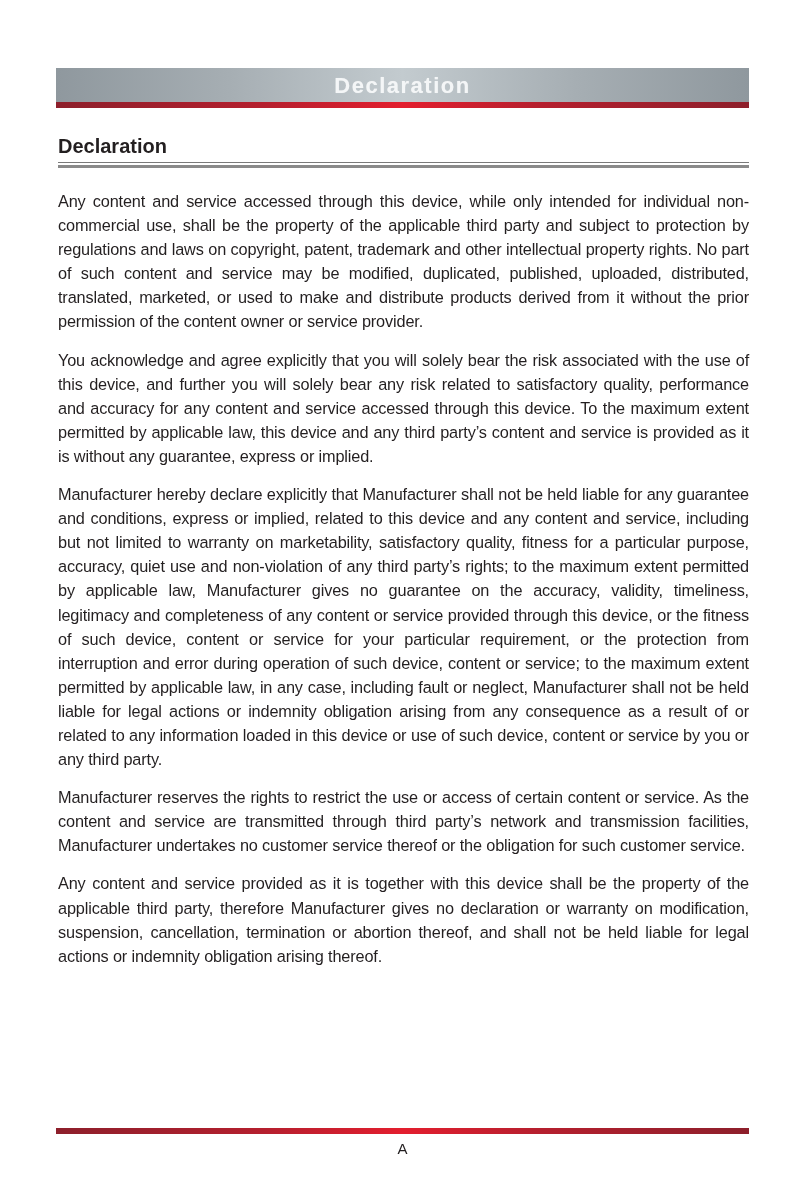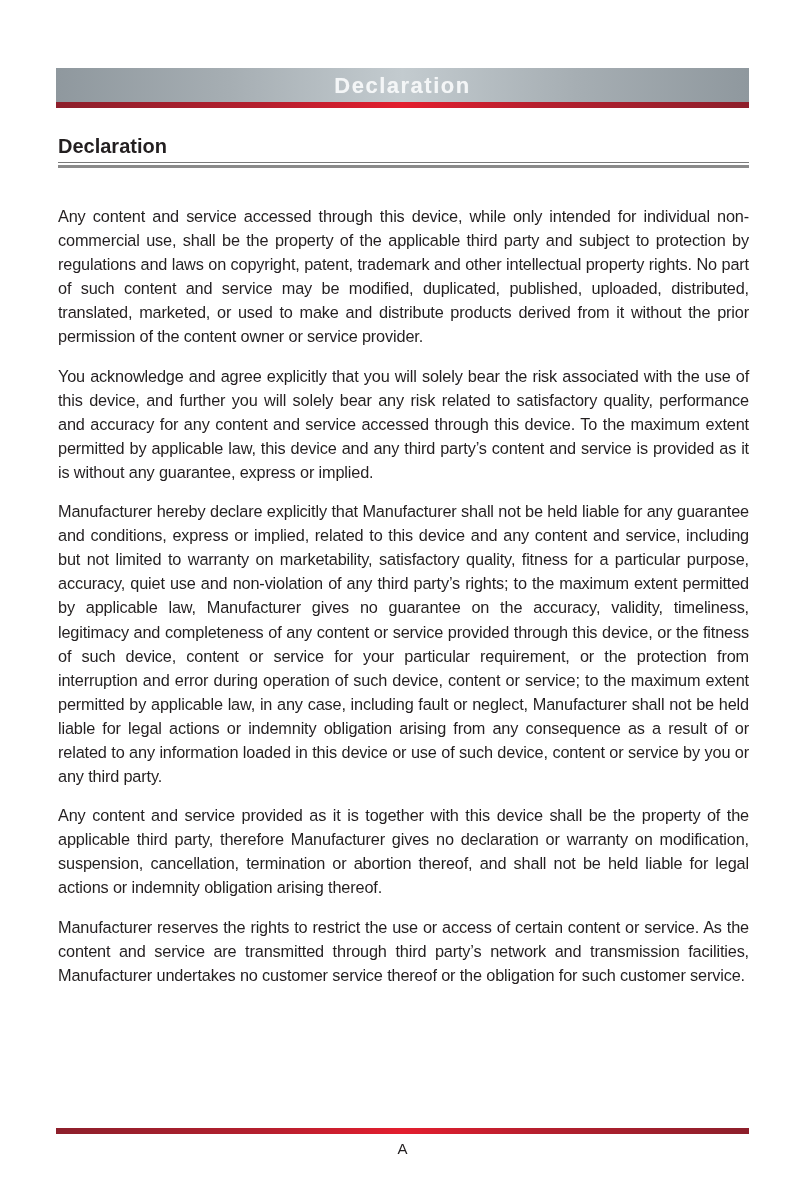--- a/index.html
+++ b/index.html
@@ -76,21 +76,21 @@
       height: 3px;
       background: #8a8a8a;
     }
     .content {
       position: absolute;
       left: 58px;
       top: 189px;
       width: 691px;
     }
     .para {
-      margin: 15px 0 14px 0;
+      margin: 0 0 14px 0;
       font-size: 16.3px;
       line-height: 24.1px;
       text-align: justify;
       color: #231f20;
       font-family: "Liberation Sans", sans-serif;
       letter-spacing: -0.15px;
     }
     .footer-stripe {
       position: absolute;
       left: 56px;
@@ -120,18 +120,18 @@
 </div>
 
 <h2 class="section-title">Declaration</h2>
 <div class="rule-thin"></div>
 <div class="rule-thick"></div>
 
 <div class="content">
   <p class="para">Any content and service accessed through this device, while only intended for individual non-commercial use, shall be the property of the applicable third party and subject to protection by regulations and laws on copyright, patent, trademark and other intellectual property rights. No part of such content and service may be modified, duplicated, published, uploaded, distributed, translated, marketed, or used to make and distribute products derived from it without the prior permission of the content owner or service provider.</p>
   <p class="para">You acknowledge and agree explicitly that you will solely bear the risk associated with the use of this device, and further you will solely bear any risk related to satisfactory quality, performance and accuracy for any content and service accessed through this device. To the maximum extent permitted by applicable law, this device and any third party’s content and service is provided as it is without any guarantee, express or implied.</p>
   <p class="para">Manufacturer hereby declare explicitly that Manufacturer shall not be held liable for any guarantee and conditions, express or implied, related to this device and any content and service, including but not limited to warranty on marketability, satisfactory quality, fitness for a particular purpose, accuracy, quiet use and non-violation of any third party’s rights; to the maximum extent permitted by applicable law, Manufacturer gives no guarantee on the accuracy, validity, timeliness, legitimacy and completeness of any content or service provided through this device, or the fitness of such device, content or service for your particular requirement, or the protection from interruption and error during operation of such device, content or service; to the maximum extent permitted by applicable law, in any case, including fault or neglect, Manufacturer shall not be held liable for legal actions or indemnity obligation arising from any consequence as a result of or related to any information loaded in this device or use of such device, content or service by you or any third party.</p>
+  <p class="para">Manufacturer reserves the rights to restrict the use or access of certain content or service. As the content and service are transmitted through third party’s network and transmission facilities, Manufacturer undertakes no customer service thereof or the obligation for such customer service.</p>
   <p class="para">Any content and service provided as it is together with this device shall be the property of the applicable third party, therefore Manufacturer gives no declaration or warranty on modification, suspension, cancellation, termination or abortion thereof, and shall not be held liable for legal actions or indemnity obligation arising thereof.</p>
-  <p class="para">Manufacturer reserves the rights to restrict the use or access of certain content or service. As the content and service are transmitted through third party’s network and transmission facilities, Manufacturer undertakes no customer service thereof or the obligation for such customer service.</p>
 </div>
 
 <div class="footer-stripe"></div>
 <div class="page-number">A</div>
 
 </body></html>

